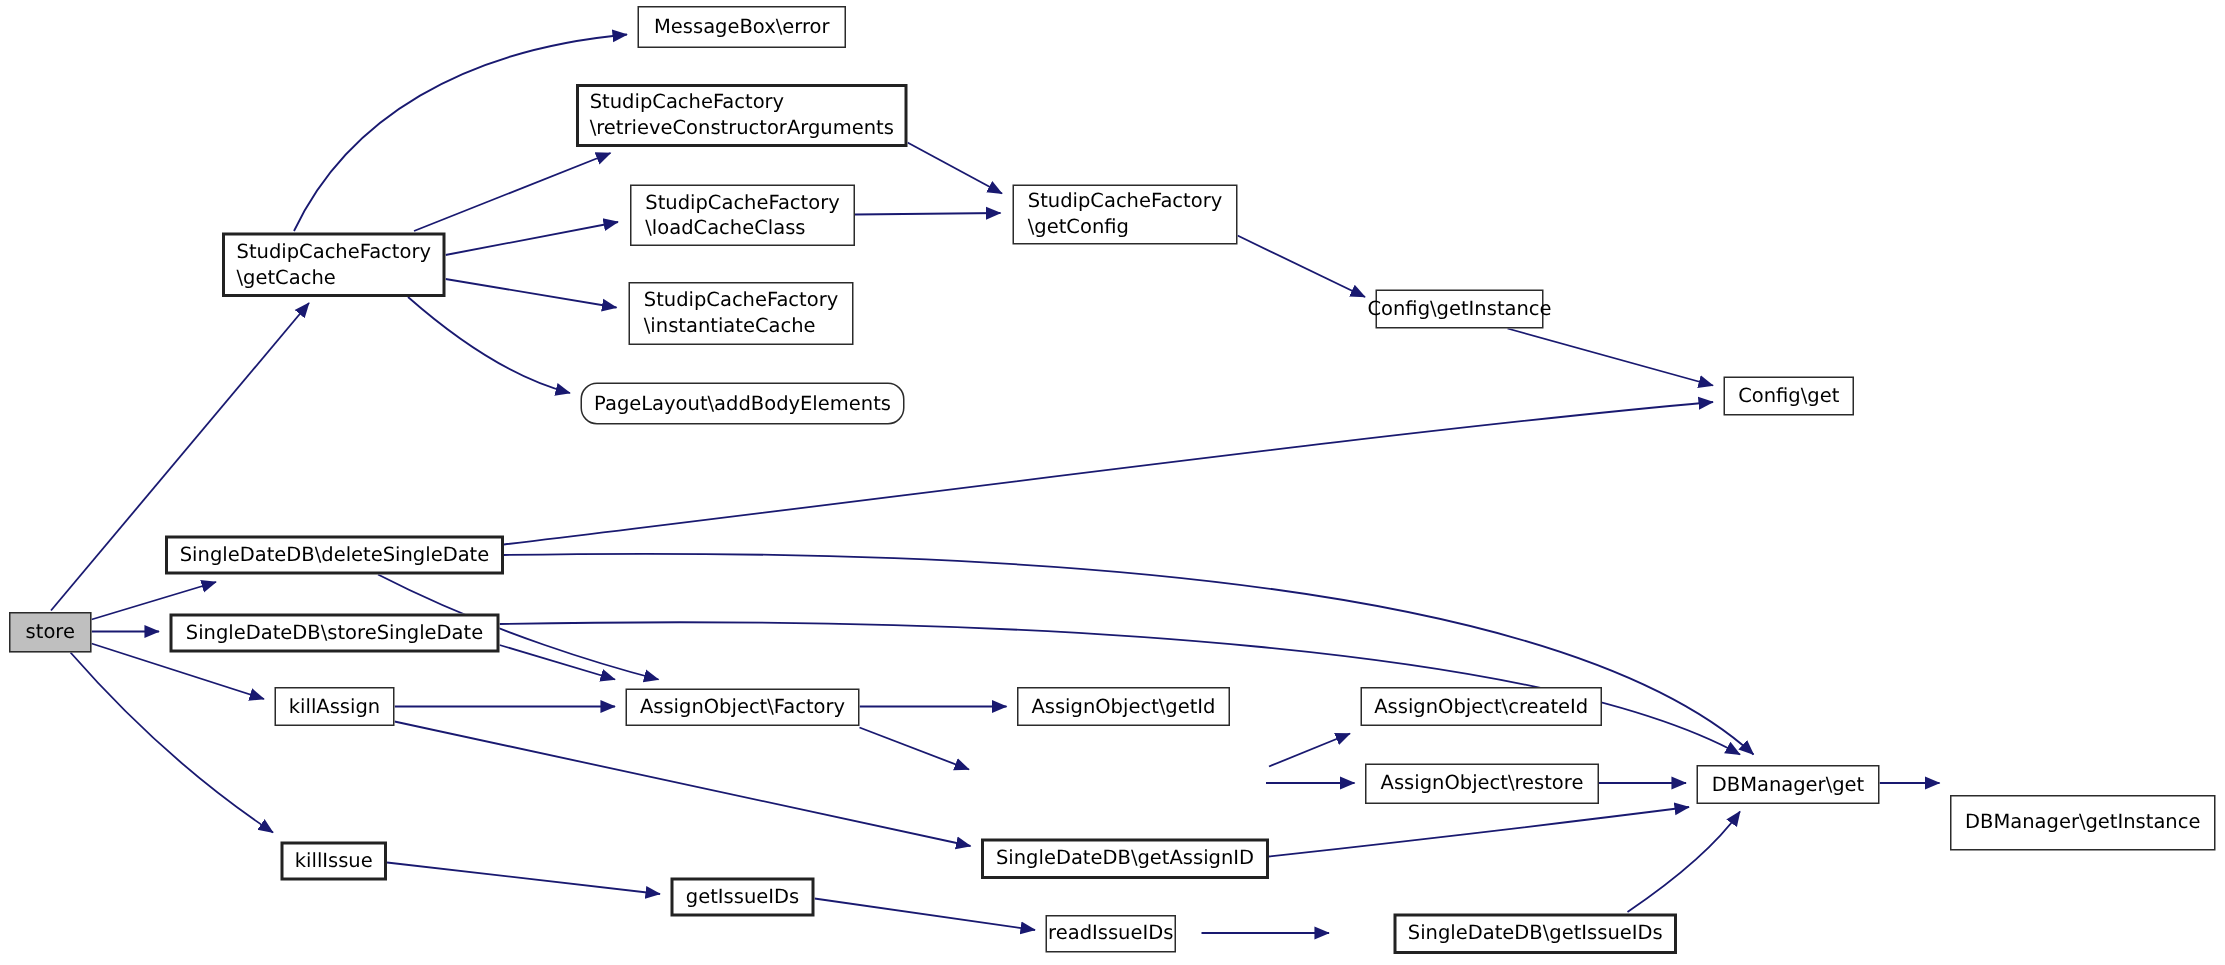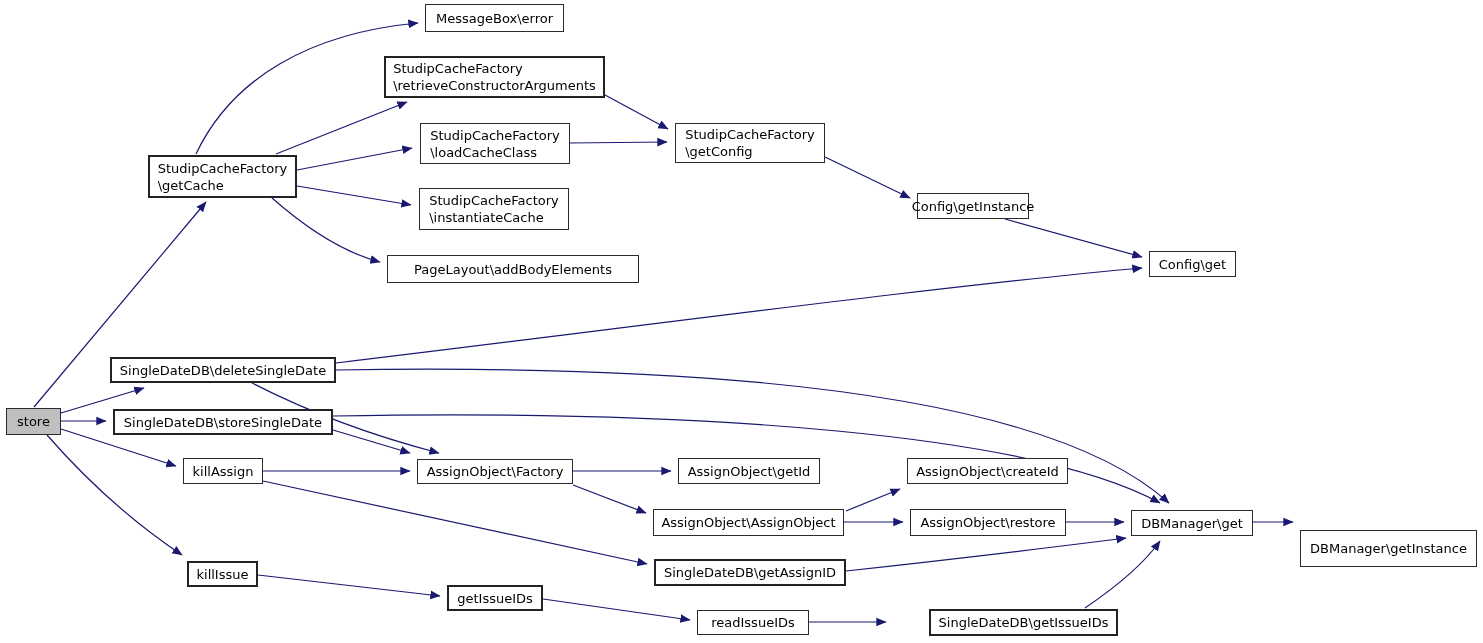--- a/index.html
+++ b/index.html
@@ -82,52 +82,51 @@
 
   <div class="node bold" style="left:384px;top:56px;width:221px;height:42px;">StudipCacheFactory
 \retrieveConstructorArguments</div>
 
   <div class="node" style="left:420px;top:123px;width:150px;height:41px;">StudipCacheFactory
 \loadCacheClass</div>
 
   <div class="node" style="left:419px;top:188px;width:150px;height:42px;">StudipCacheFactory
 \instantiateCache</div>
 
-  <div class="node" style="left:387px;top:255px;width:252px;height:28px;">PageLayout\addBodyElements</div>
+  <div class="node" style="left:387px;top:255px;width:216px;height:28px;border-radius:11px;">PageLayout\addBodyElements</div>
 
   <div class="node" style="left:675px;top:123px;width:150px;height:40px;">StudipCacheFactory
 \getConfig</div>
 
   <div class="node" style="left:917px;top:193px;width:112px;height:26px;">Config\getInstance</div>
 
   <div class="node" style="left:1149px;top:251px;width:87px;height:26px;">Config\get</div>
 
   <div class="node bold" style="left:110px;top:357px;width:226px;height:26px;">SingleDateDB\deleteSingleDate</div>
 
   <div class="node bold" style="left:113px;top:409px;width:220px;height:26px;">SingleDateDB\storeSingleDate</div>
 
   <div class="node" style="left:183px;top:458px;width:80px;height:26px;">killAssign</div>
 
   <div class="node" style="left:417px;top:459px;width:156px;height:25px;">AssignObject\Factory</div>
 
   <div class="node" style="left:678px;top:458px;width:142px;height:26px;">AssignObject\getId</div>
 
   <div class="node" style="left:907px;top:458px;width:161px;height:26px;">AssignObject\createId</div>
 
-  <div class="node" style="left:653px;top:509px;width:191px;height:27px;">AssignObject\AssignObject</div>
 
   <div class="node" style="left:910px;top:509px;width:156px;height:27px;">AssignObject\restore</div>
 
   <div class="node" style="left:1131px;top:510px;width:122px;height:26px;">DBManager\get</div>
 
   <div class="node" style="left:1300px;top:530px;width:177px;height:37px;">DBManager\getInstance</div>
 
   <div class="node bold" style="left:654px;top:559px;width:192px;height:27px;">SingleDateDB\getAssignID</div>
 
   <div class="node bold" style="left:187px;top:561px;width:71px;height:26px;">killIssue</div>
 
   <div class="node bold" style="left:447px;top:585px;width:96px;height:26px;">getIssueIDs</div>
 
-  <div class="node" style="left:697px;top:610px;width:112px;height:25px;">readIssueIDs</div>
+  <div class="node" style="left:697px;top:610px;width:87px;height:25px;">readIssueIDs</div>
 
   <div class="node bold" style="left:893px;top:609px;width:189px;height:27px;margin-left:36px;">SingleDateDB\getIssueIDs</div>
 
 </div>
 
 </body></html>

